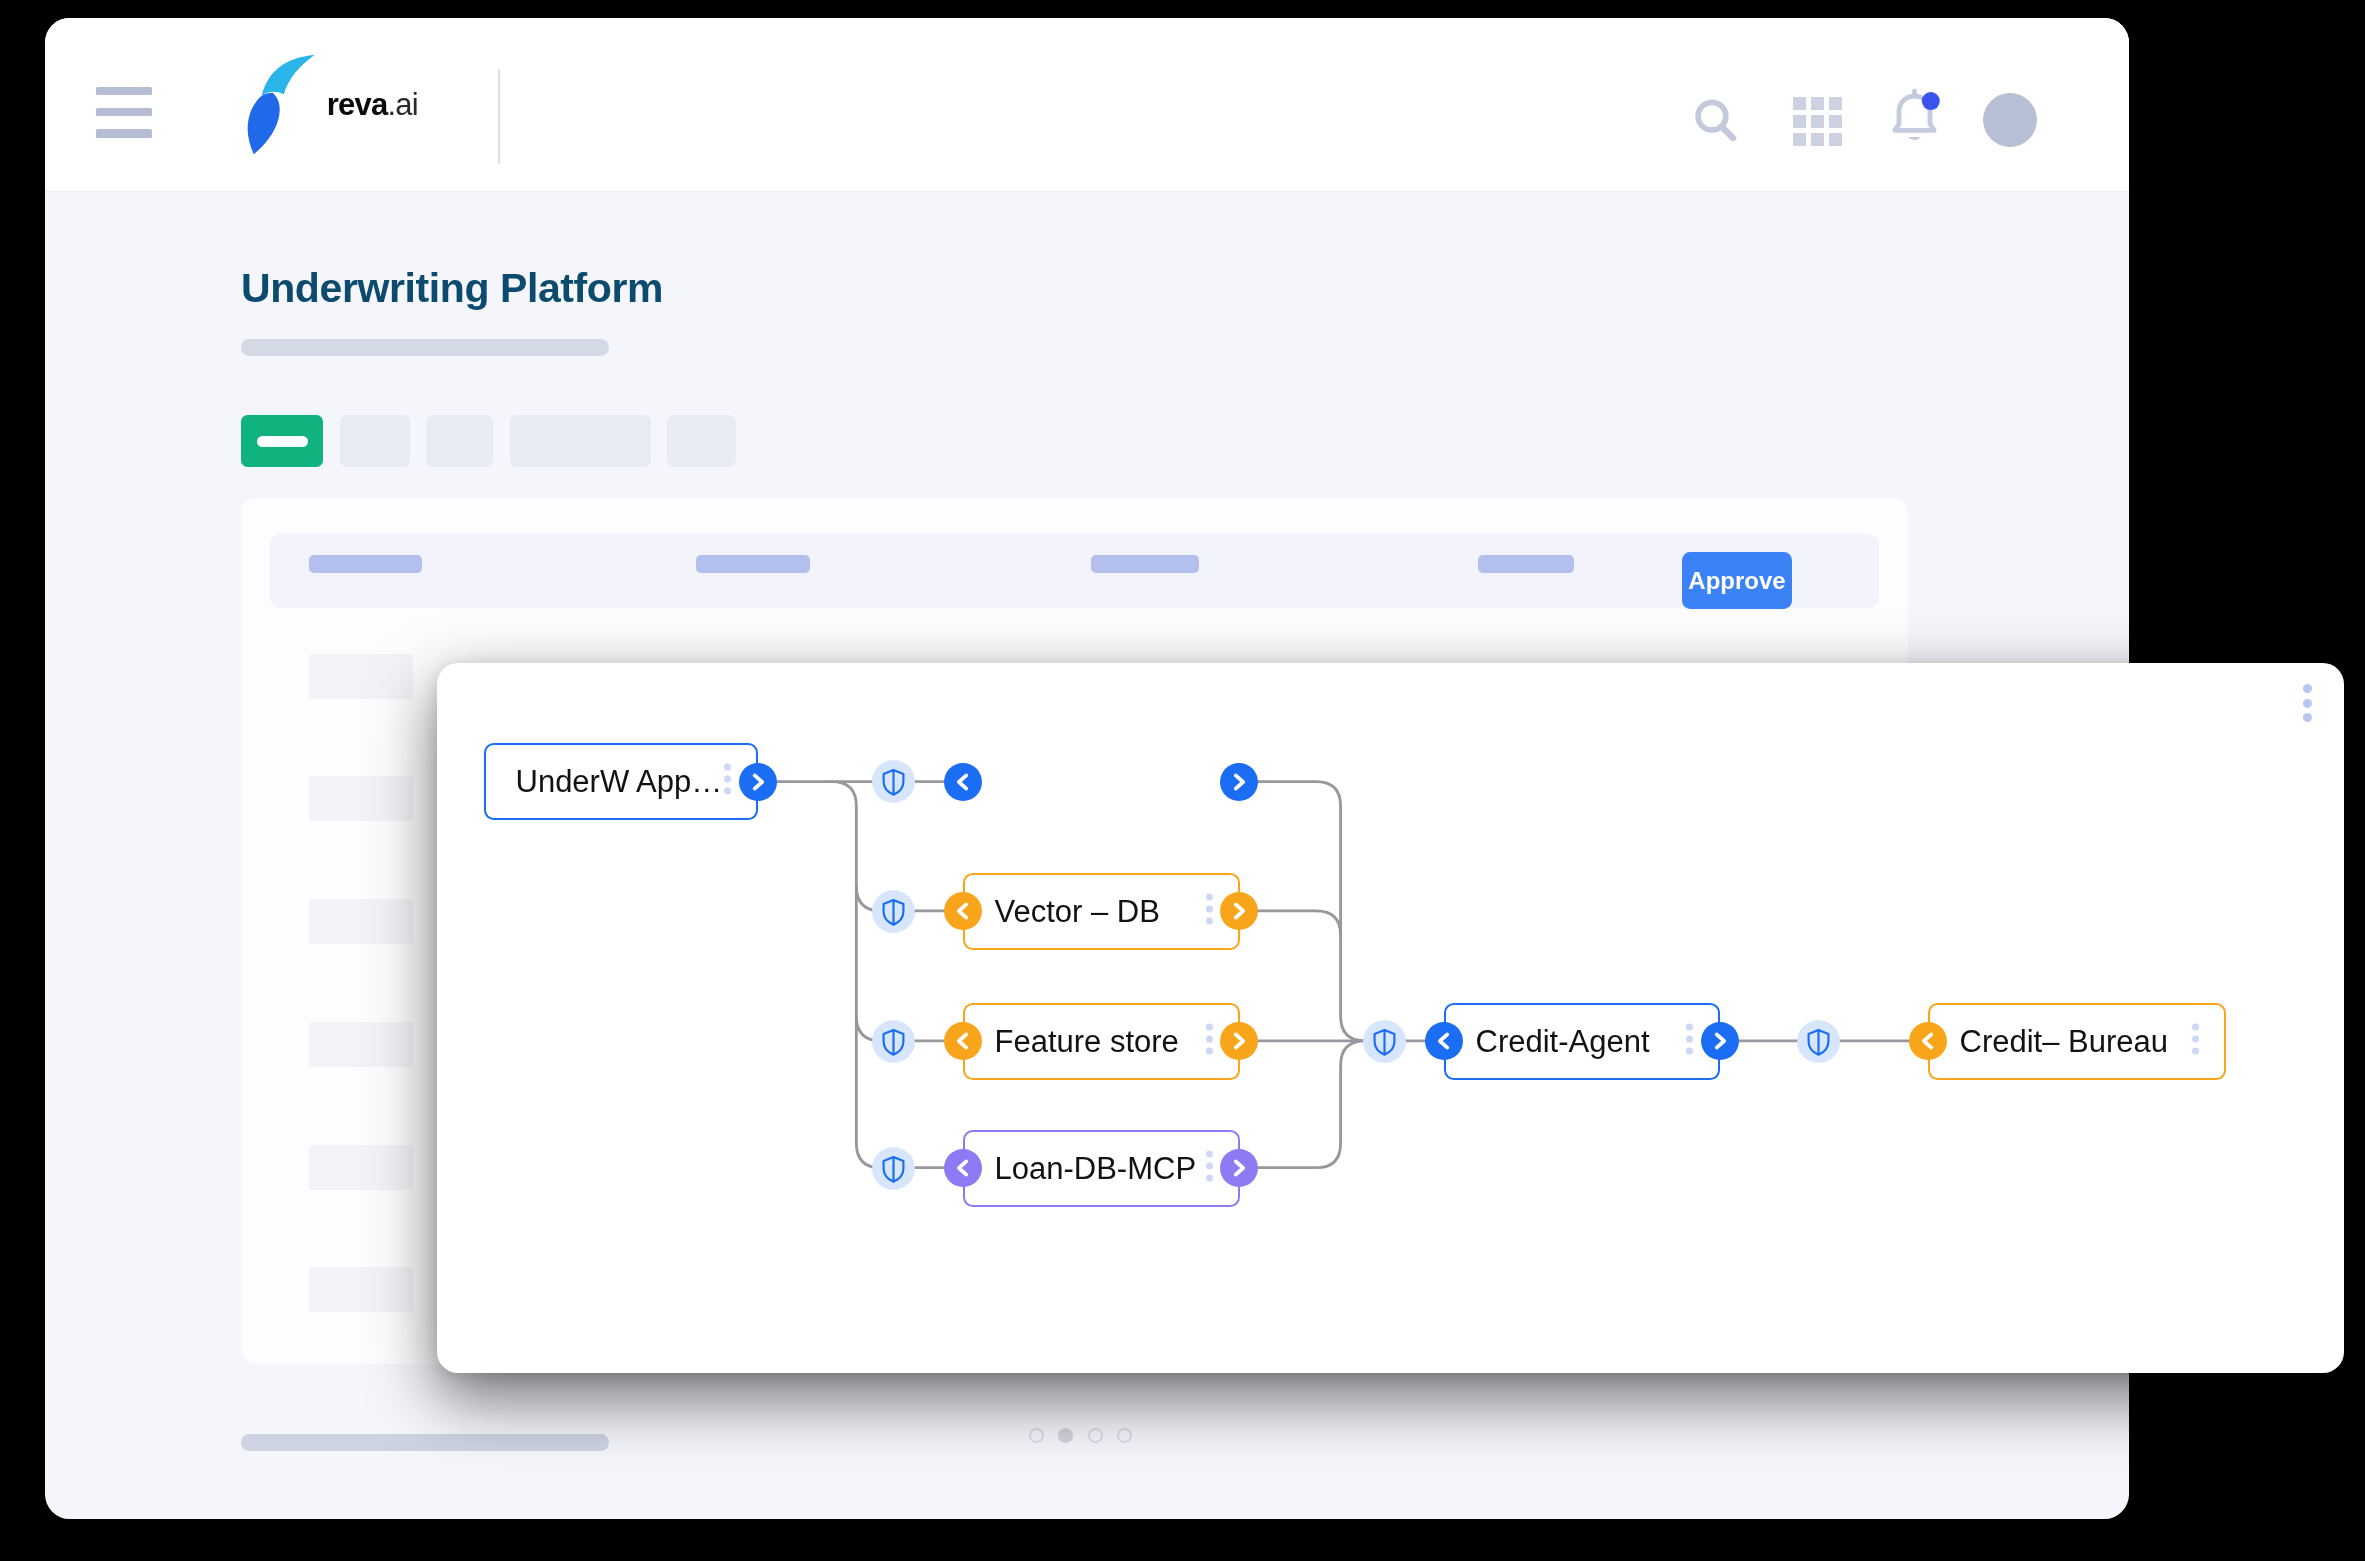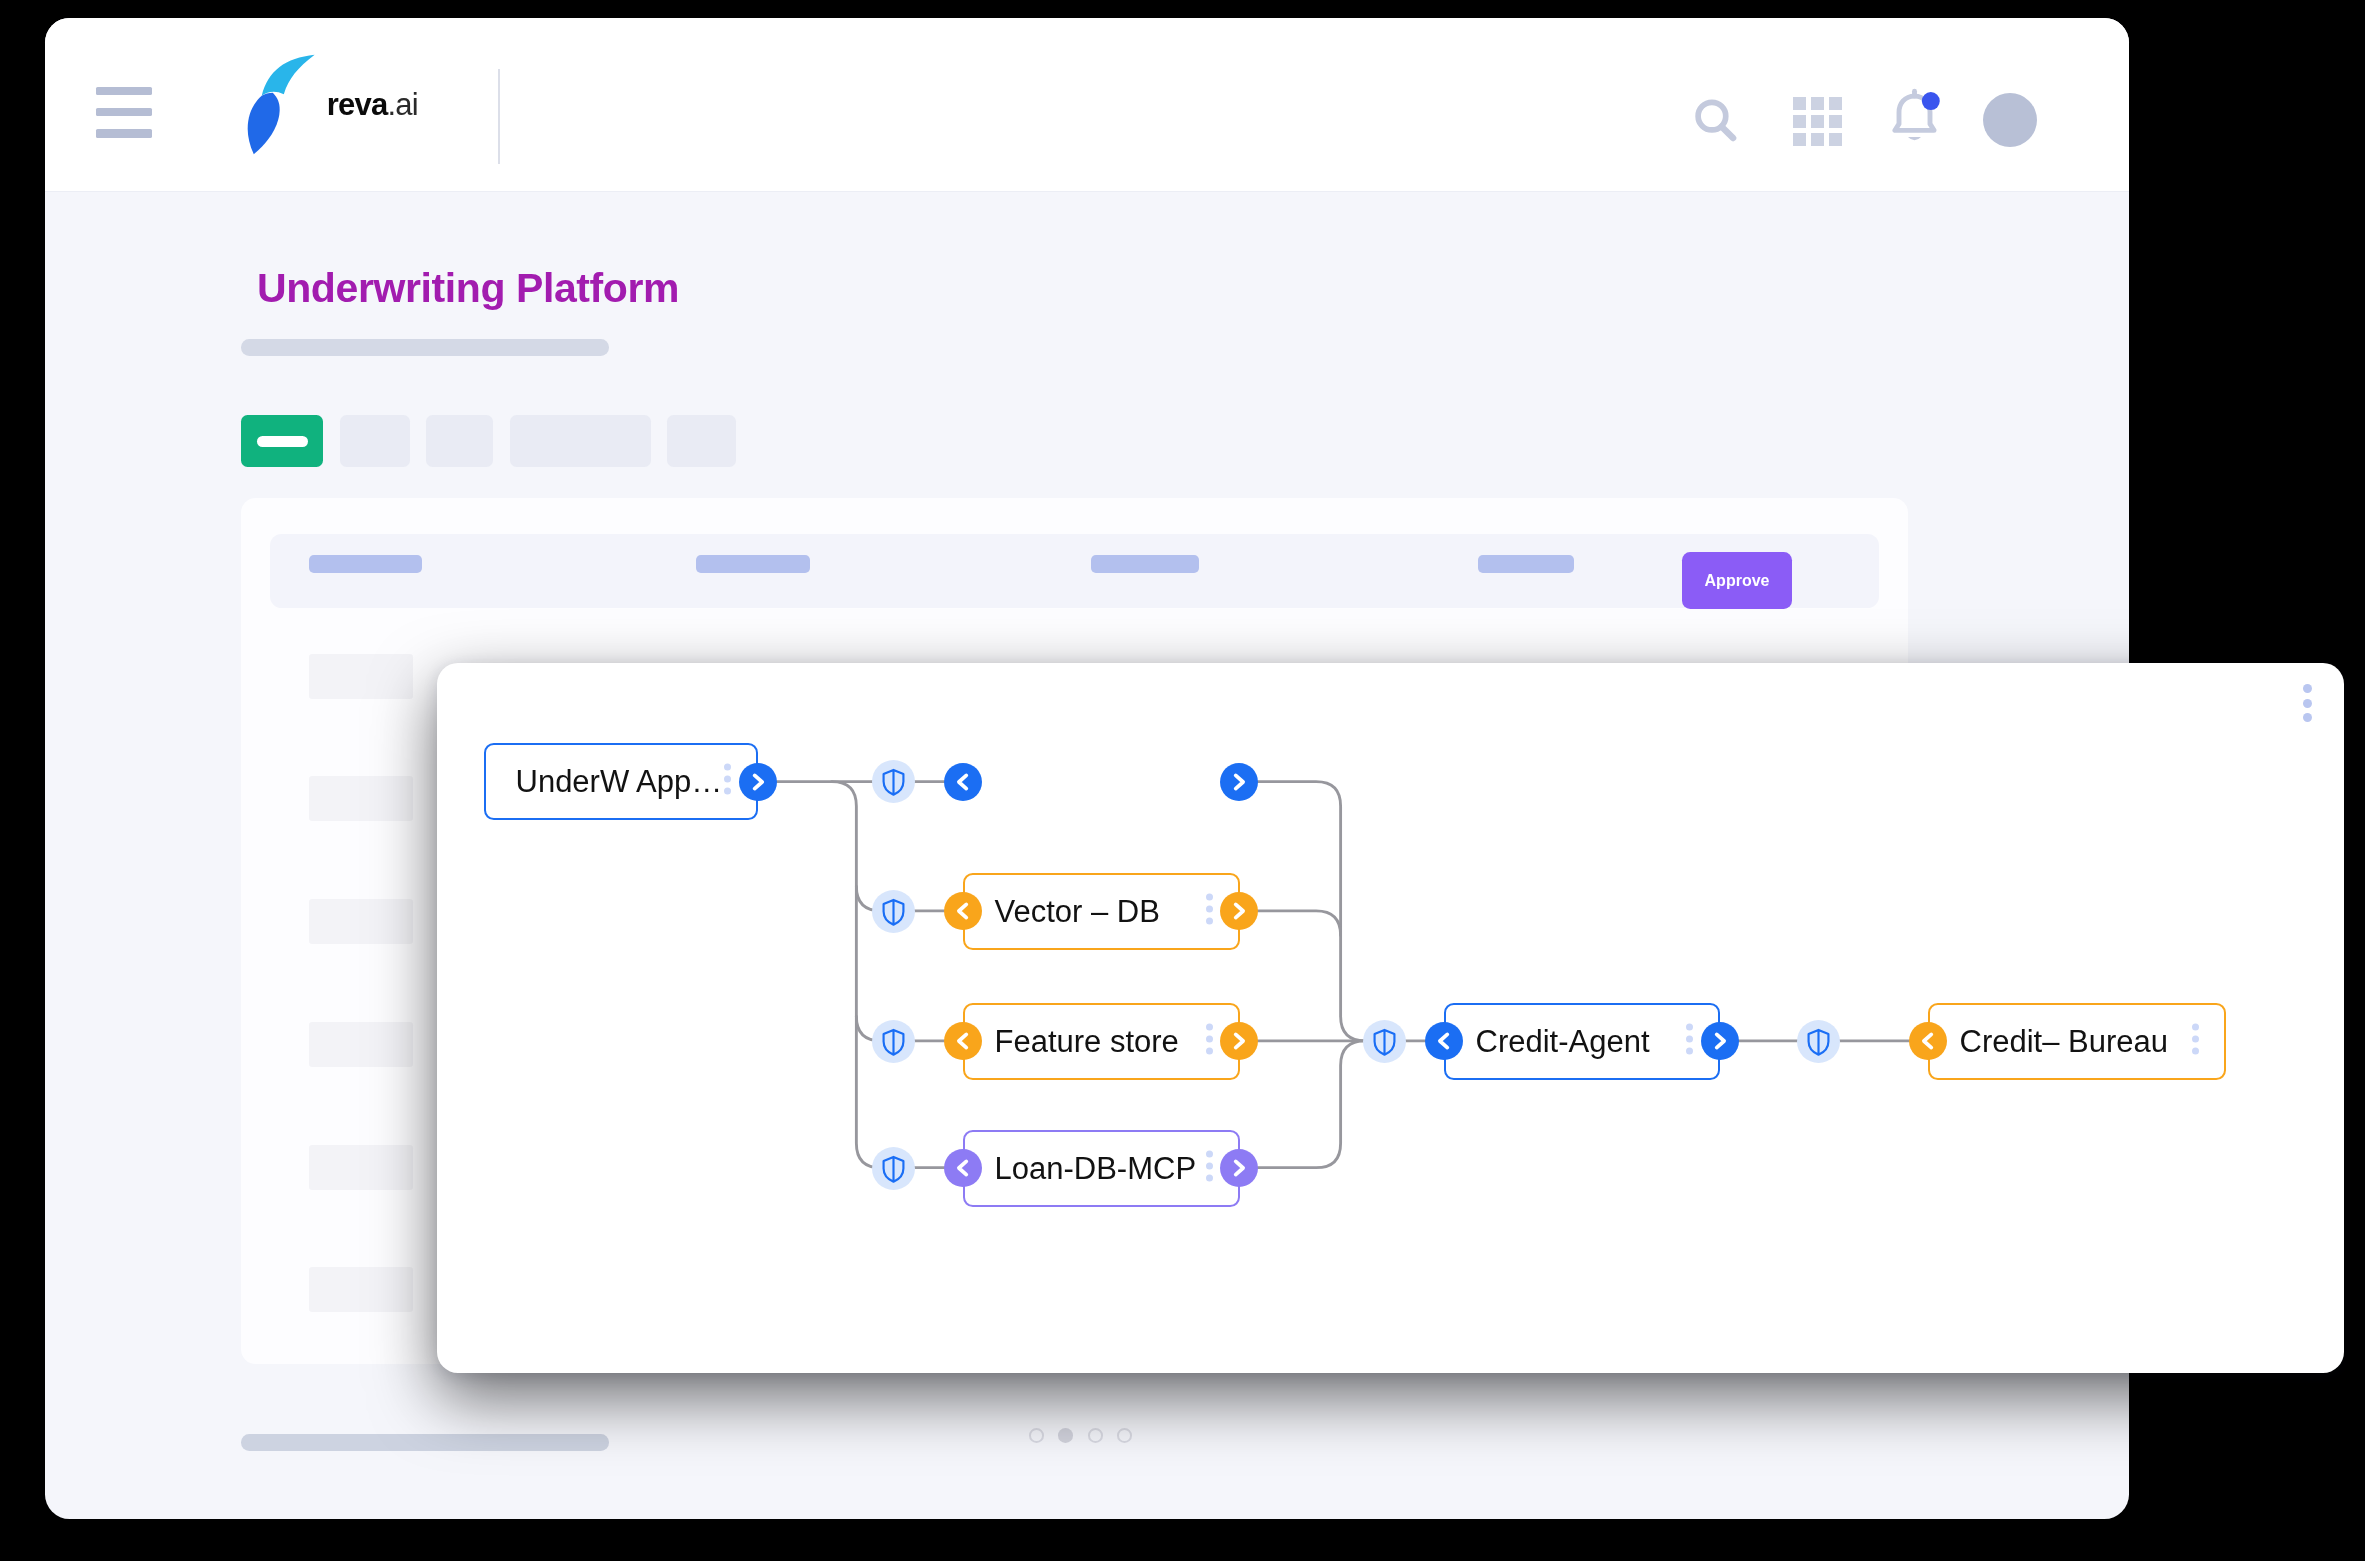--- a/index.html
+++ b/index.html
@@ -21,32 +21,32 @@
   .logo-text b{font-weight:800;}
   .logo-text i{font-style:normal;font-weight:300;color:#2a2a2a;}
   .header-divider{position:absolute;left:453px;top:51px;width:1.6px;height:95px;background:#dcdfe9;}
 
   .hicon{position:absolute;cursor:pointer;}
   .grid-icon{display:grid;grid-template-columns:repeat(3,13px);grid-template-rows:repeat(3,13px);gap:4.9px;}
   .grid-icon i{background:#ccd2e2;}
   .avatar{width:54px;height:54px;border-radius:50%;background:#b8c0d6;}
 
   
-  .page-title{position:absolute;left:196px;top:247px;font-size:41px;font-weight:800;color:#a21caf;letter-spacing:-0.4px;margin-left:16px;}
+  .page-title{position:absolute;left:196px;top:247px;font-size:41px;font-weight:800;color:#0c4a6e;letter-spacing:-0.4px;}
   .title-underline{position:absolute;left:196px;top:321px;width:368px;height:17px;border-radius:8.2px;background:#d4d9e6;}
 
   .tab{position:absolute;top:397px;height:52px;border-radius:6.5px;background:#e9ebf4;cursor:pointer;}
   .tab.active{background:#10b27e;}
   .tab.active .dash{position:absolute;left:15.6px;top:20.5px;width:51px;height:11.5px;border-radius:5.7px;background:#ffffff;}
 
   .table-card{position:absolute;left:196px;top:480px;width:1667px;height:866px;border-radius:14.7px;background:#fdfdff;}
   .table-head{position:absolute;left:29px;top:36px;width:1609px;height:74px;border-radius:11.5px;background:#f3f4fb;}
   .col-bar{position:absolute;top:57px;height:18px;border-radius:4.9px;background:#b3c0ee;}
-  .approve-btn{position:absolute;left:1441px;top:54px;width:110px;height:57px;border-radius:8.2px;background:#8b5cf6;
-    color:#fff;font-size:16px;font-weight:600;display:flex;align-items:center;justify-content:center;cursor:pointer;}
+  .approve-btn{position:absolute;left:1441px;top:54px;width:110px;height:57px;border-radius:8.2px;background:#3b82f6;
+    color:#fff;font-size:24px;font-weight:600;display:flex;align-items:center;justify-content:center;cursor:pointer;}
   .row-block{position:absolute;left:68px;width:104px;height:45px;border-radius:3.3px;background:#f3f3f7;}
 
   .footer-bar{position:absolute;left:196px;top:1416px;width:368px;height:17px;border-radius:8.2px;background:#cdd3e1;}
   .dot{position:absolute;top:1410px;width:14.7px;height:14.7px;border-radius:50%;box-sizing:border-box;
        border:2.5px solid #d9dae3;background:transparent;cursor:pointer;}
   .dot.filled{border:none;background:#d2d3dd;}
 
   
   #diagram-card{position:absolute;left:437px;top:663px;width:1907px;height:710px;background:#ffffff;
     border-radius:21px;box-shadow:0 24.6px 65px rgba(0,0,0,.55),0 3.3px 14.7px rgba(30,40,80,.12);}

